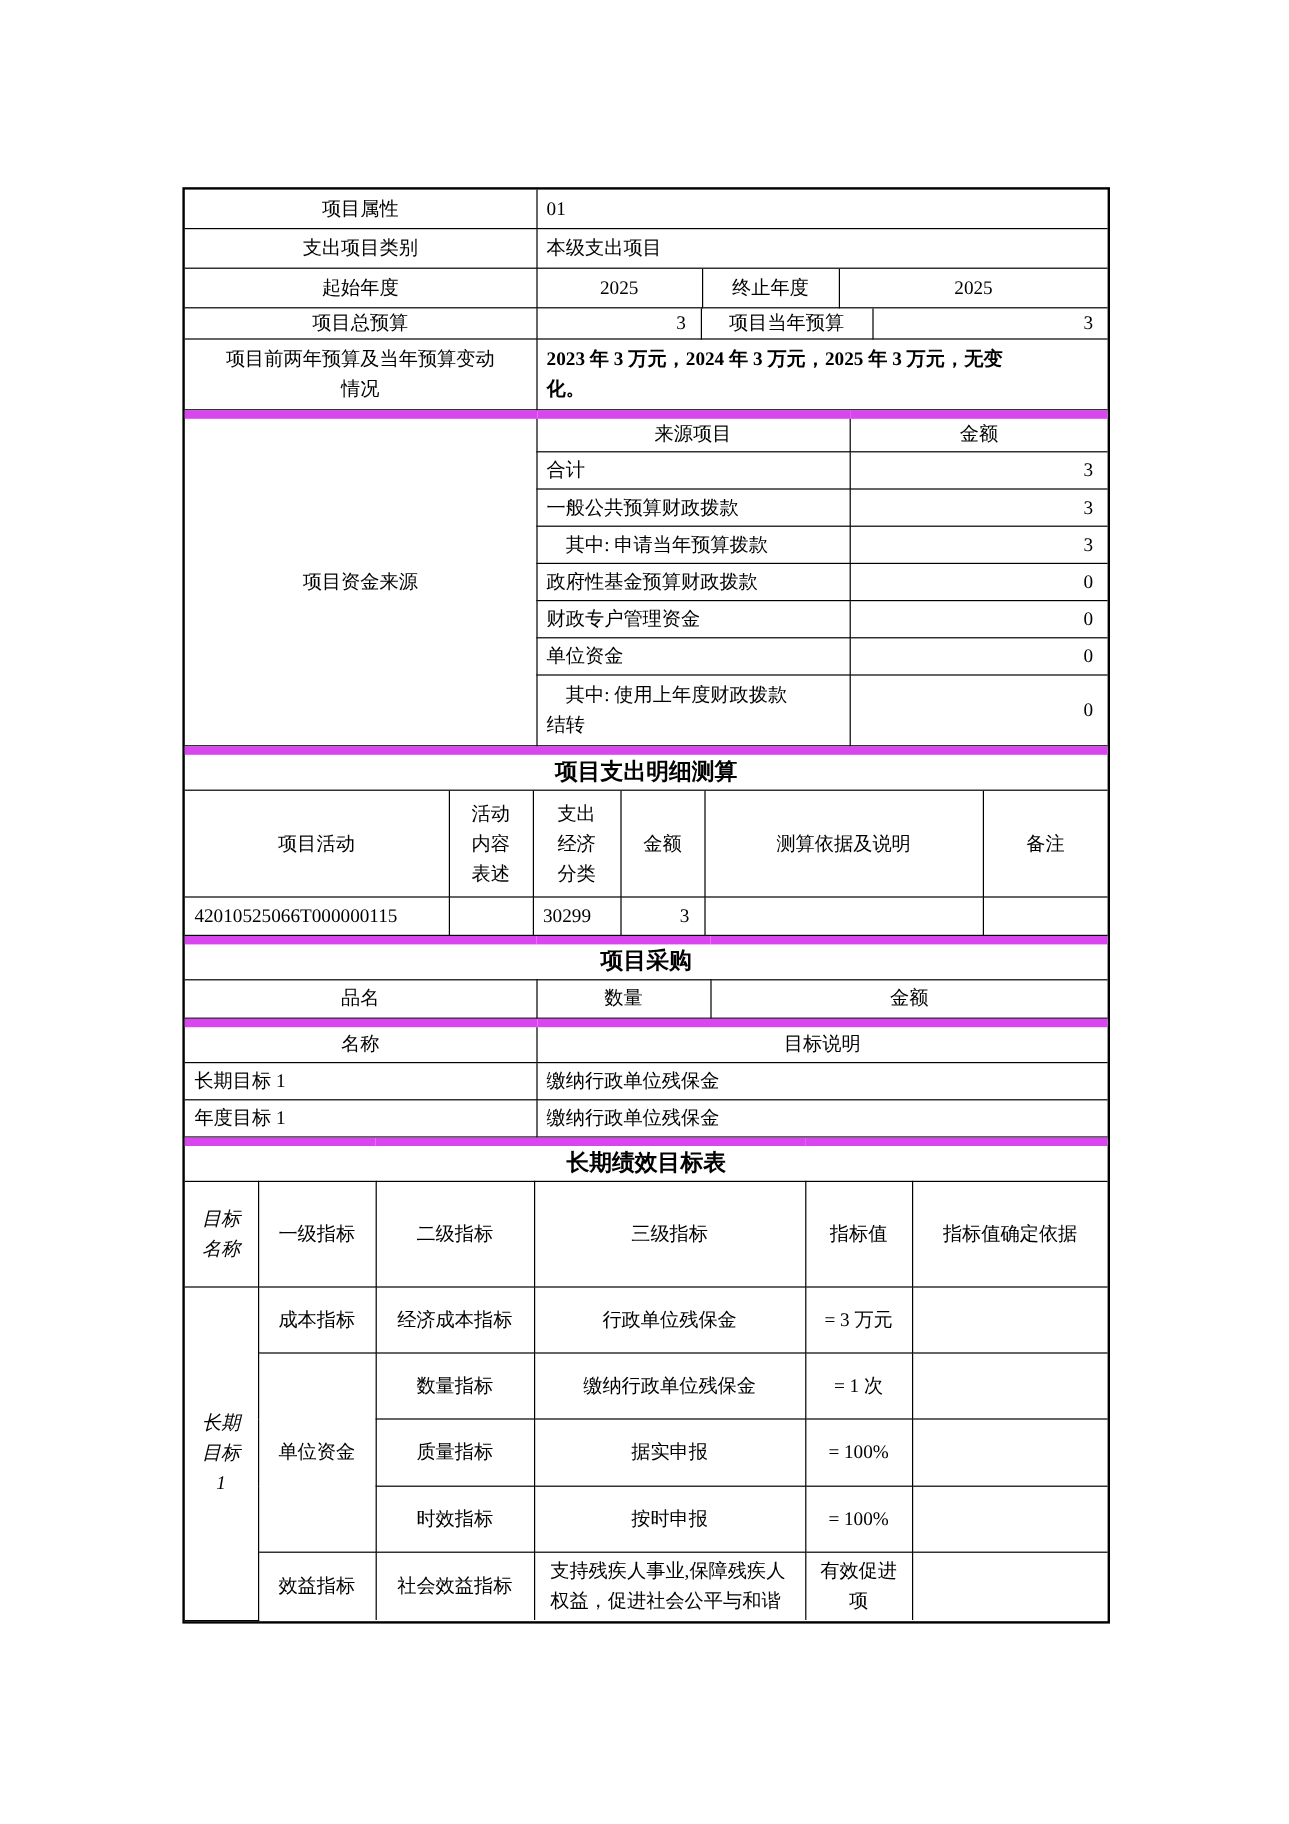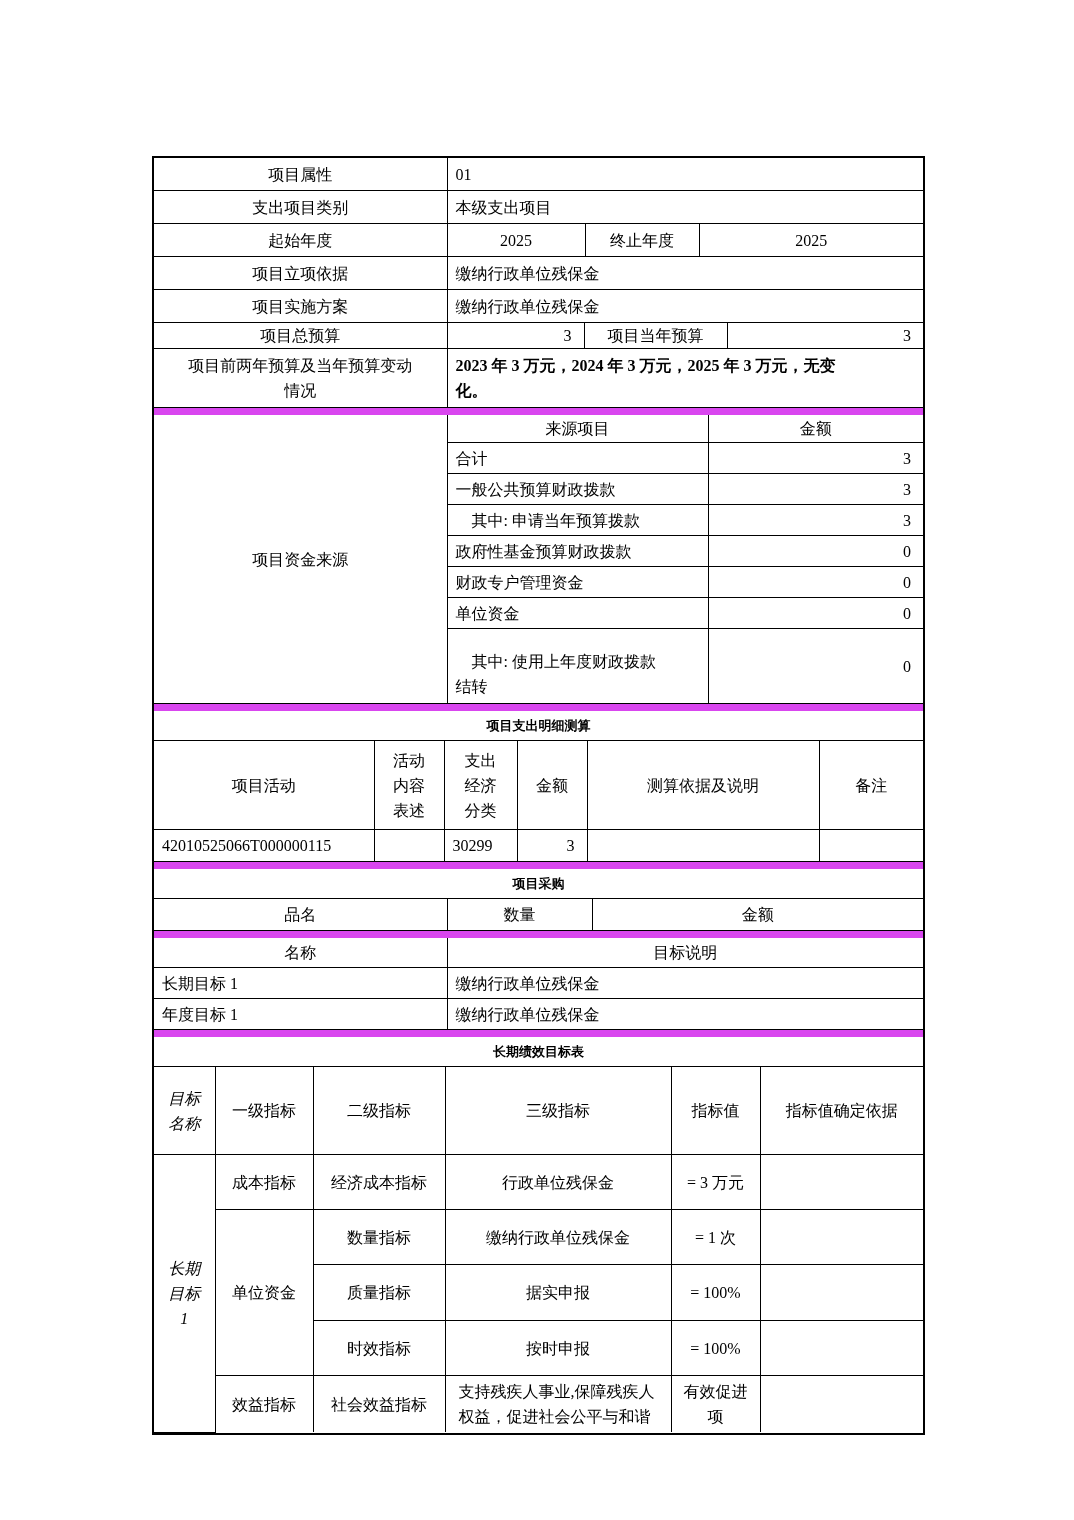--- a/index.html
+++ b/index.html
@@ -16,29 +16,29 @@
   td{
     border-right:1px solid #000;border-bottom:1px solid #000;
     font-size:16px;line-height:25px;padding:0 8px;vertical-align:middle;
     word-break:break-word;overflow:hidden;
   }
   td:last-child{border-right:none;}
   .sect-top tr:first-child td{border-top:7px solid #d946ef;}
   .last-row td{border-bottom:none;}
   .c{text-align:center;}
   .r{text-align:right;padding-right:12px;}
-  .title{font-weight:bold;text-align:center;font-size:13px;}
+  .title{font-weight:bold;text-align:center;font-size:19px;}
   .indent{text-indent:1em;}
   tr.h25 td{height:25px;} tr.h27 td{height:27px;} tr.h29 td{height:29px;}
   tr.h30 td{height:30px;} tr.h31 td{height:31px;} tr.h33 td{height:32px;}
   tr.h54 td{height:54px;} tr.h55 td{height:55px;} tr.h56 td{height:56px;}
   tr.h58 td{height:58px;} tr.h59 td{height:58px;} tr.h89 td{height:88px;}
   .history-label{padding:0 30px;}
   .history-value{padding:0 68px 0 8px;font-weight:bold;}
-  .src-wrap{padding:16px 40px 0 8px;text-indent:1em;}
+  .src-wrap{padding:0 40px 0 8px;text-indent:1em;}
   .pad-narrow{padding:0 13px;}
   .benefit-l3{padding:0 13px;text-align:left;}
   .goal-cell{padding:16px 12px;font-style:italic;}
   .value-cell{padding:0 8px;text-align:center;font-family:Liberation Serif, serif;}
 </style>
 </head>
 <body>
 
 <div class="doc">
 
@@ -69,36 +69,20 @@
     <tbody>
         <tr class="h33">
       <td class="c">起始年度</td>
       <td class="c">2025</td>
       <td class="c">终止年度</td>
       <td class="c">2025</td>
     </tr>
   </tbody>
     </table>
 
-  <table>
-    <colgroup>
-        <col style="width:293px">
-        <col>
-      </colgroup>
-    <tbody>
-        <tr class="h33">
-      <td class="c">项目立项依据</td>
-      <td>缴纳行政单位残保金</td>
-    </tr>
-    <tr class="h33">
-      <td class="c">项目实施方案</td>
-      <td>缴纳行政单位残保金</td>
-    </tr>
-  </tbody>
-    </table>
 
   <table>
     <colgroup>
         <col style="width:293px">
         <col style="width:137px">
         <col style="width:143px">
         <col>
       </colgroup>
     <tbody>
         <tr class="h25">

